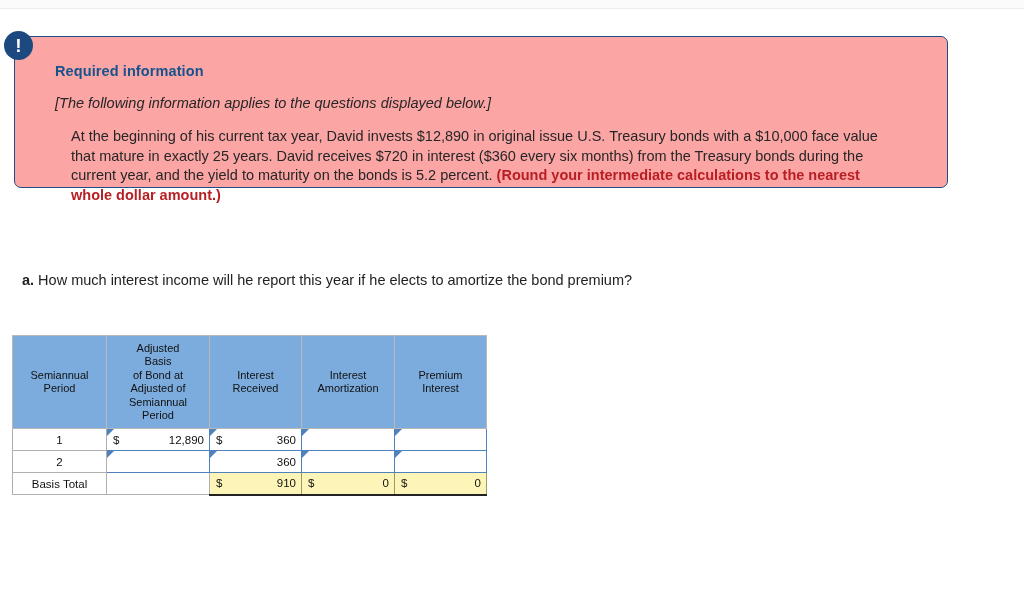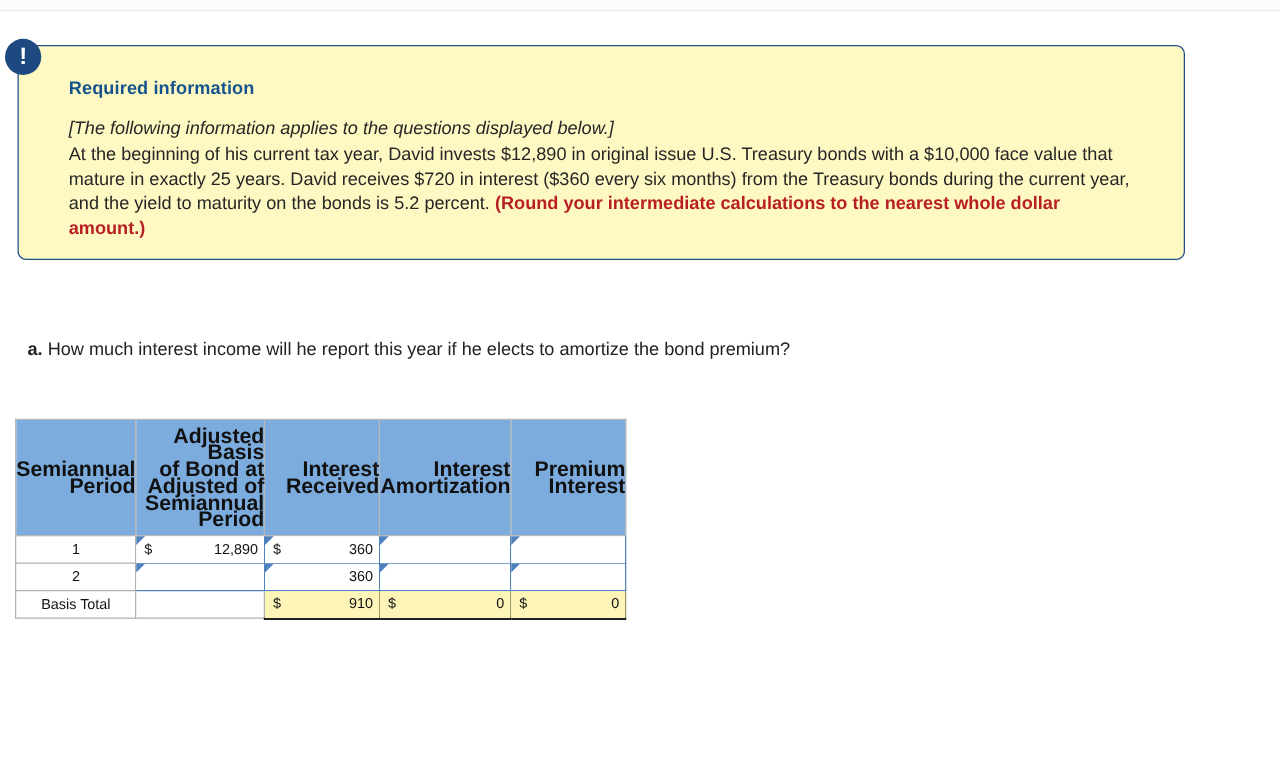--- a/index.html
+++ b/index.html
@@ -25,25 +25,25 @@
     background: #fbfbfb;
     border-bottom: 1px solid #ececec;
   }
 
   
   .req-panel {
     position: absolute;
     left: 14px;
     top: 36px;
     width: 934px;
-    height: 172px;
+    height: 152px;
     border: 1.5px solid #1f4e87;
     border-radius: 7px;
     box-sizing: border-box;
-    background: #fef9c3;
+    background: #fca5a5;
   }
   .bang-icon {
     position: absolute;
     left: 4px;
     top: 31px;
     width: 29px;
     height: 29px;
     border-radius: 50%;
     background: #1c4a80;
     color: #ffffff;
@@ -67,21 +67,21 @@
   .req-italic {
     font-style: italic;
     font-size: 14.5px;
     color: #262626;
     margin: 0 0 4px 0;
   }
   .req-body {
     font-size: 14.5px;
     line-height: 19.5px;
     color: #262626;
-    margin: 0;
+    margin: 16px;
     max-width: 862px;
   }
   .req-red {
     color: #b81f24;
     font-weight: bold;
   }
 
   
   .question {
     position: absolute;
@@ -109,23 +109,23 @@
   }
   table.sheet td, table.sheet th {
     padding: 0;
     margin: 0;
   }
 
   
   th.hdr {
     background: #7cacdd;
     color: #111111;
-    font-weight: bold;
-    font-size: 17px;
-    text-align: right;
+    font-weight: normal;
+    font-size: 11px;
+    text-align: center;
     vertical-align: middle;
     border: 1px solid #b8b8b8;
     line-height: 13.5px;
     height: 92px;
     padding: 2px 3px;
   }
 
   
   .c1 { width: 93px; }
   .c2 { width: 102px; }

